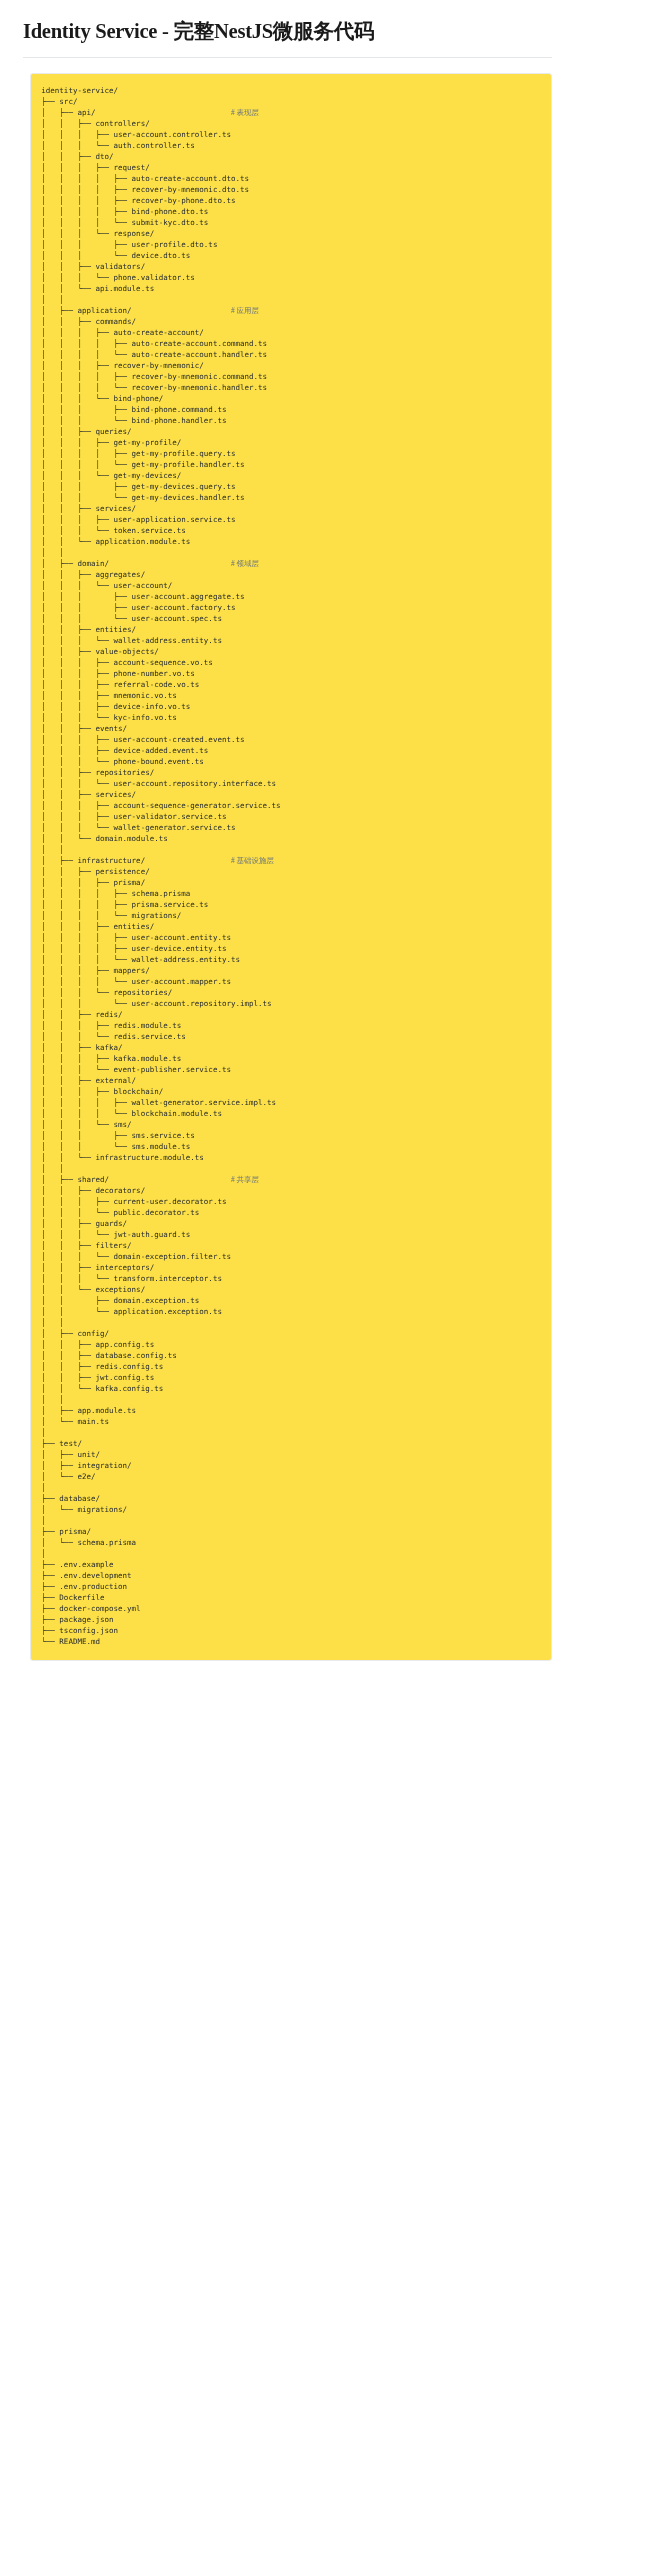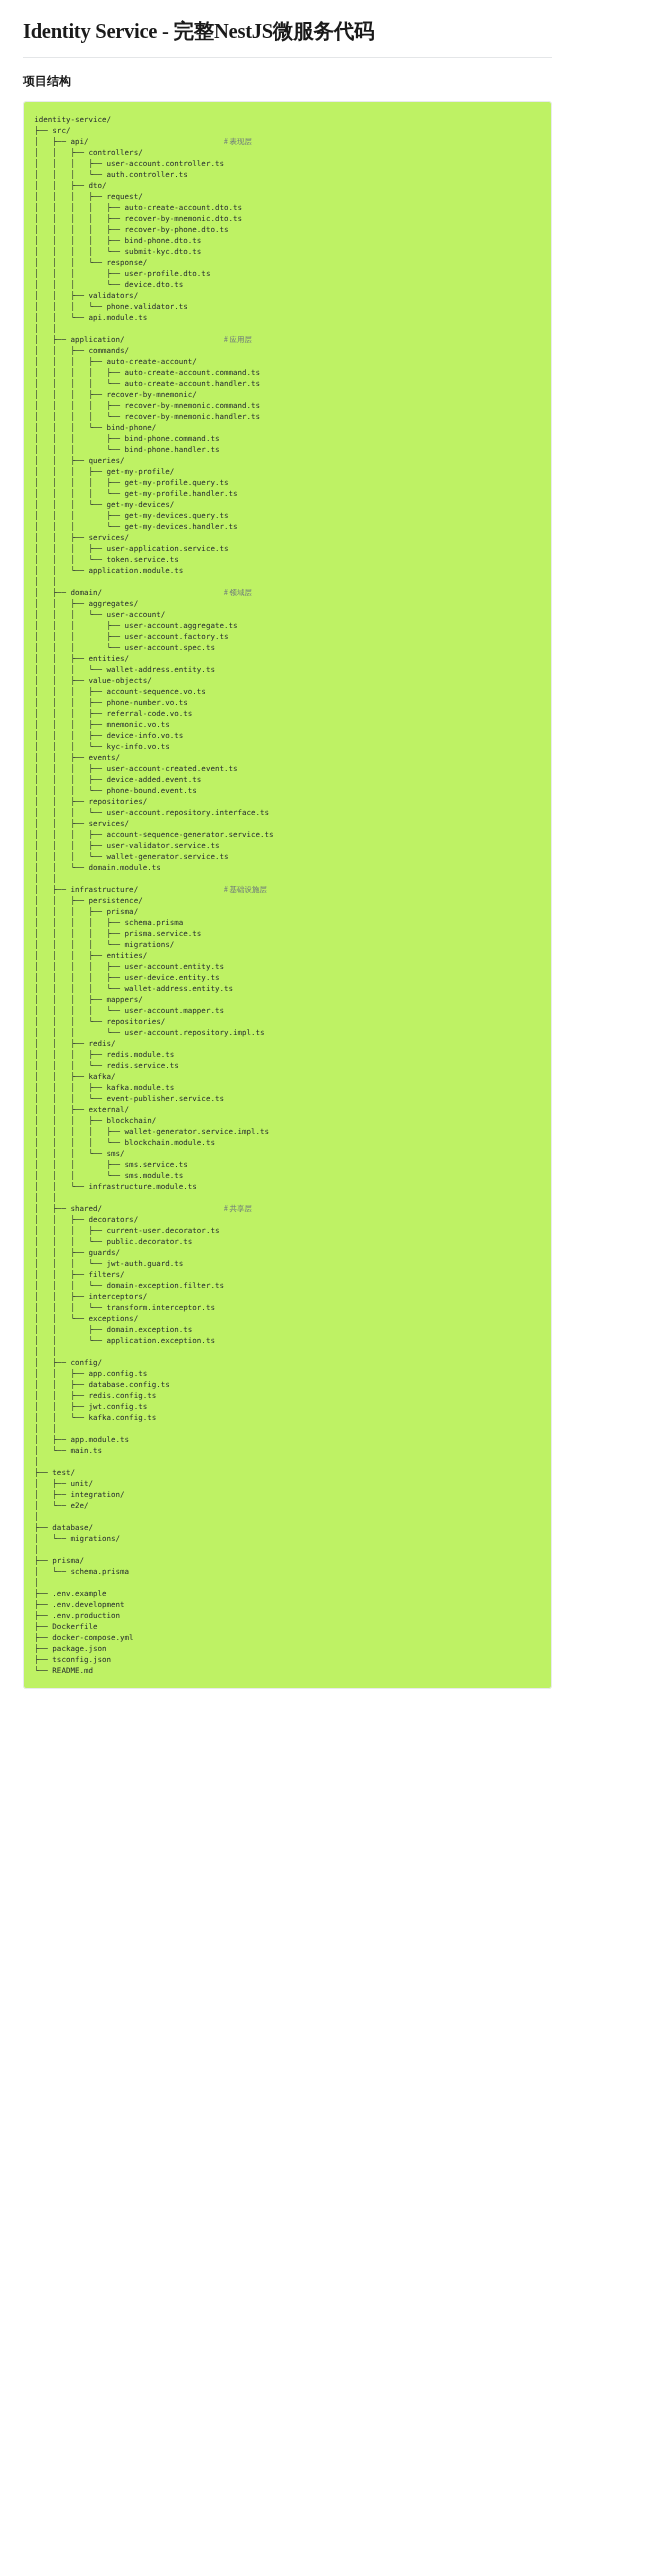--- a/index.html
+++ b/index.html
@@ -32,25 +32,26 @@
     margin: 0 0 15.5px 0;
   }
   .section-title {
     font-family: "Liberation Serif", serif;
     font-size: 12px;
     font-weight: bold;
     color: #1a1a1a;
     margin: 0 0 11.3px 0;
   }
   .code-block {
-    background: #bef264;
+    background: #fde047;
     border: 0.5px solid #e8eaed;
     border-radius: 3.1px;
     padding: 11.3px 10.3px 12.4px 10.3px;
     overflow: hidden;
+    margin-left: 7px;
   }
   pre.tree {
     margin: 0;
     font-family: "DejaVu Sans Mono", "Liberation Mono", monospace;
     font-size: 7.5px;
     line-height: 11px;
     color: #24292e;
     white-space: pre;
     tab-size: 4;
   }
@@ -58,21 +59,20 @@
 </style>
 </head>
 <body>
 
 <div class="page">
 
   <h1 class="doc-title">Identity Service - 完整NestJS微服务代码</h1>
 
   <hr class="title-rule">
 
-  <h2 class="section-title">项目结构</h2>
 
   <div class="code-block">
     <pre class="tree" id="tree-output">identity-service/
 ├── src/
 │   ├── api/                              <span class="cmt"># 表现层</span>
 │   │   ├── controllers/
 │   │   │   ├── user-account.controller.ts
 │   │   │   └── auth.controller.ts
 │   │   ├── dto/
 │   │   │   ├── request/

